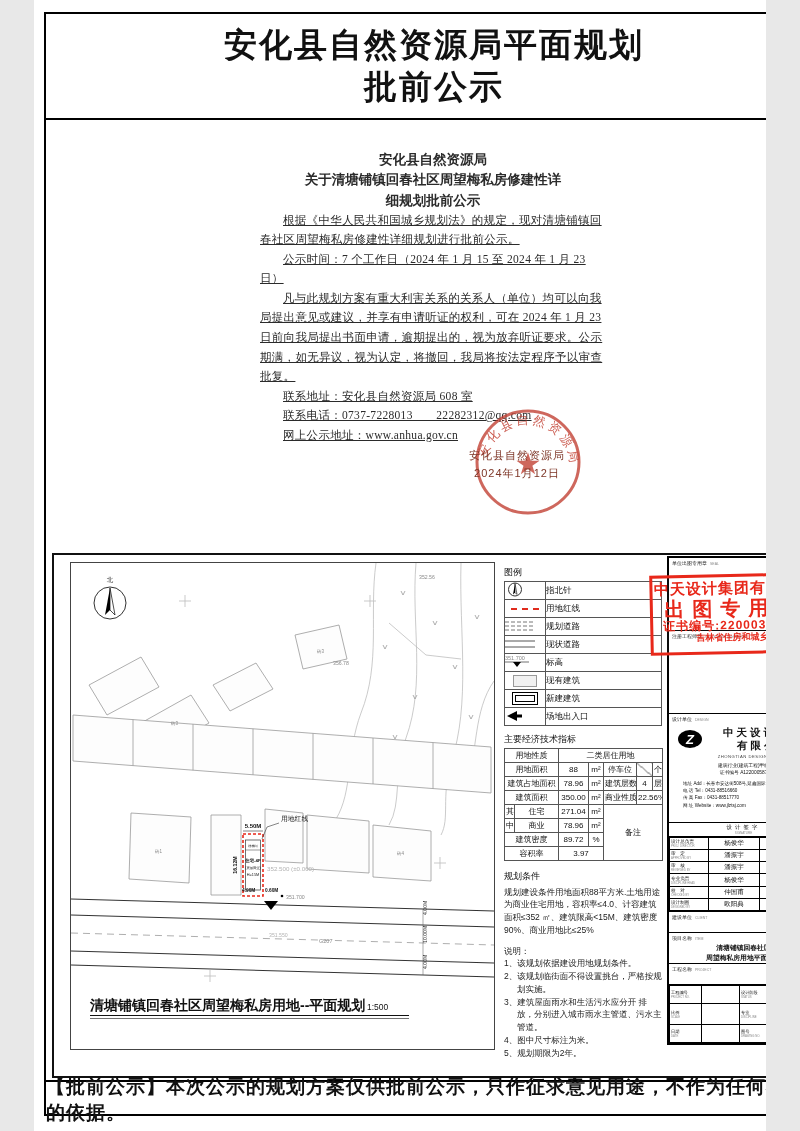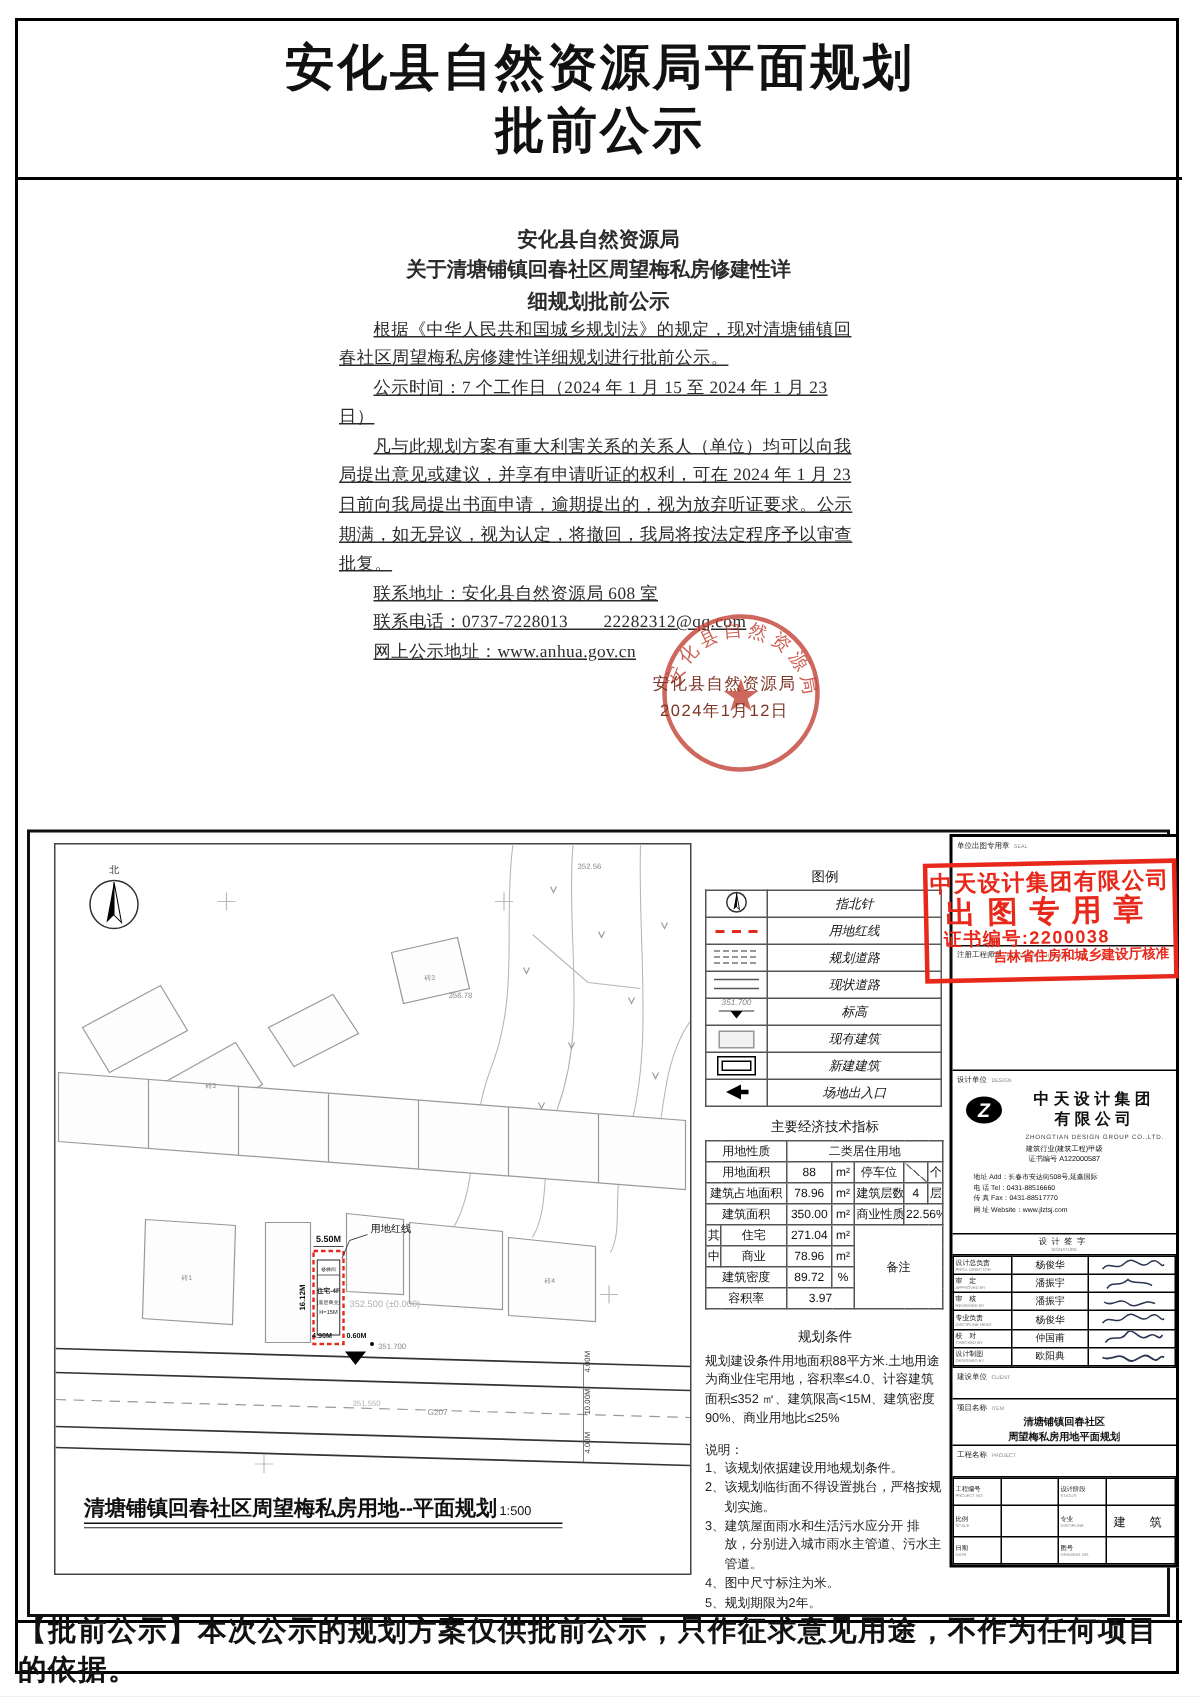--- a/index.html
+++ b/index.html
@@ -1,16 +1,16 @@
 <!DOCTYPE html>
 <html><head>
 <meta charset="utf-8">
 <style>
   html,body{margin:0;padding:0;background:#e8e8e8;}
-  #page{position:relative;width:800px;height:1131px;background:#fff;margin:0 auto;
+  #page{position:relative;width:732px;height:1131px;background:#fff;margin:0 auto;
         font-family:"Liberation Sans",sans-serif;color:#111;overflow:hidden;}
   .abs{position:absolute;}
   .frame{left:10px;top:12px;width:772px;height:1100px;border:2px solid #000;}
   
   .title-sec{left:12px;top:14px;width:776px;height:104px;border-bottom:2px solid #000;
     display:flex;flex-direction:column;align-items:center;justify-content:center;
     font-weight:bold;font-size:33px;line-height:1.26;letter-spacing:2px;}
   
   .letter{left:226px;top:150px;width:346px;font-family:"Liberation Serif",serif;color:#2b2b2b;}
   .letter .h{text-align:center;font-weight:bold;font-size:13.5px;line-height:1.5;}
@@ -19,23 +19,23 @@
   .seal-svg{left:436px;top:404px;width:116px;height:116px;opacity:.9;}
   .seal-org{left:398px;top:448px;width:170px;text-align:center;font-family:"Liberation Serif",serif;
     font-size:11px;color:#7d3526;letter-spacing:1px;}
   .seal-date{left:398px;top:466px;width:170px;text-align:center;font-family:Liberation Sans, sans-serif;
     font-size:11px;color:#7d3526;letter-spacing:1px;}
   
   .sheet{left:18px;top:553px;width:758px;height:521px;border:2px solid #111;background:#fff;}
   .map{left:36px;top:562px;width:423px;height:486px;border:1px solid #444;}
   
   .midcol{left:470px;top:566px;width:160px;font-size:8.5px;}
-  .sec-title{font-size:9px;margin:12px 0 2px 0;color:#111;text-align:center;}
+  .sec-title{font-size:9px;margin:0 0 2px 0;color:#111;}
   table.legend{border-collapse:collapse;width:158px;table-layout:fixed;}
-  table.legend td{border:1px solid #555;height:17px;text-align:center;font-size:8.5px;padding:0;font-style:italic;}
+  table.legend td{border:1px solid #555;height:17px;text-align:left;font-size:8.5px;padding:0;}
   table.legend td.sym{width:40px;}
   table.ind{border-collapse:collapse;width:158px;table-layout:fixed;margin-top:1px;}
   table.ind td{border:1px solid #555;font-size:8px;text-align:center;padding:0 1px;height:13px;
     overflow:hidden;white-space:nowrap;}
   .diag{background:linear-gradient(to top right,transparent 48%,#666 48%,#666 52%,transparent 52%);}
   .cond,.notes{font-size:8.5px;line-height:1.5;color:#222;}
   .cond{margin-top:9px;}
   .notes{margin-top:8px;}
   .notes .it{padding-left:13px;text-indent:-13px;}
   

